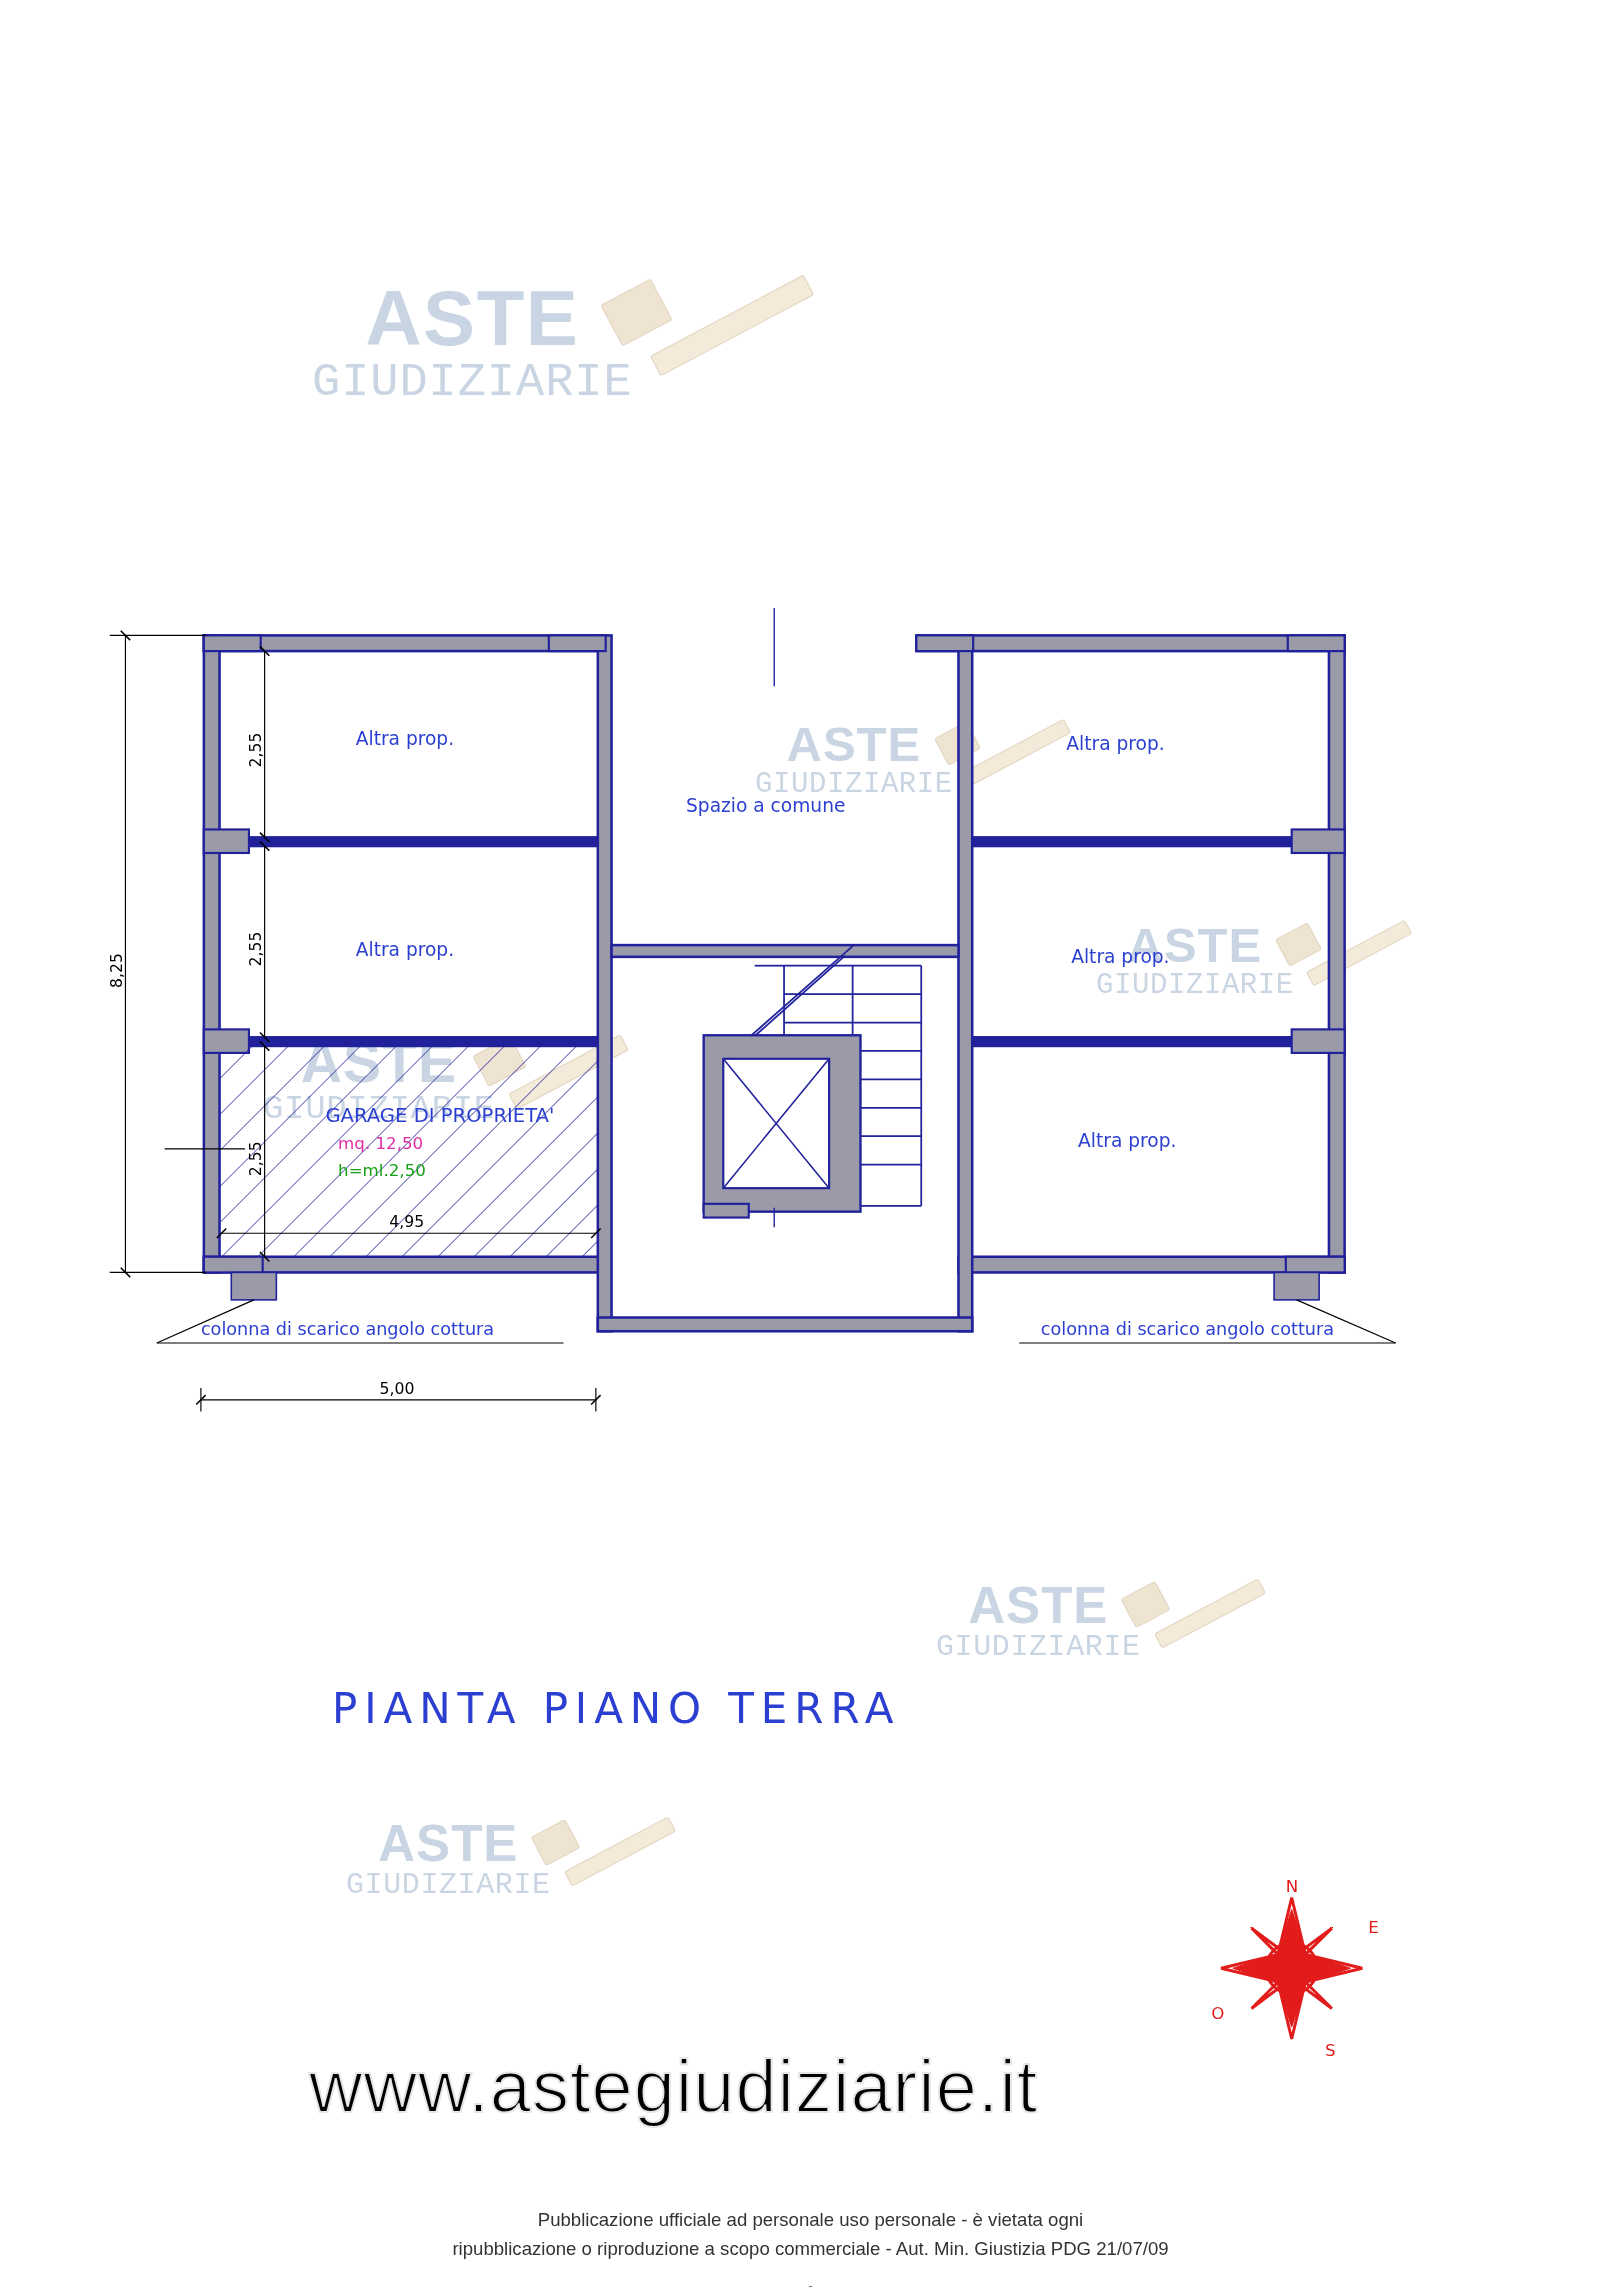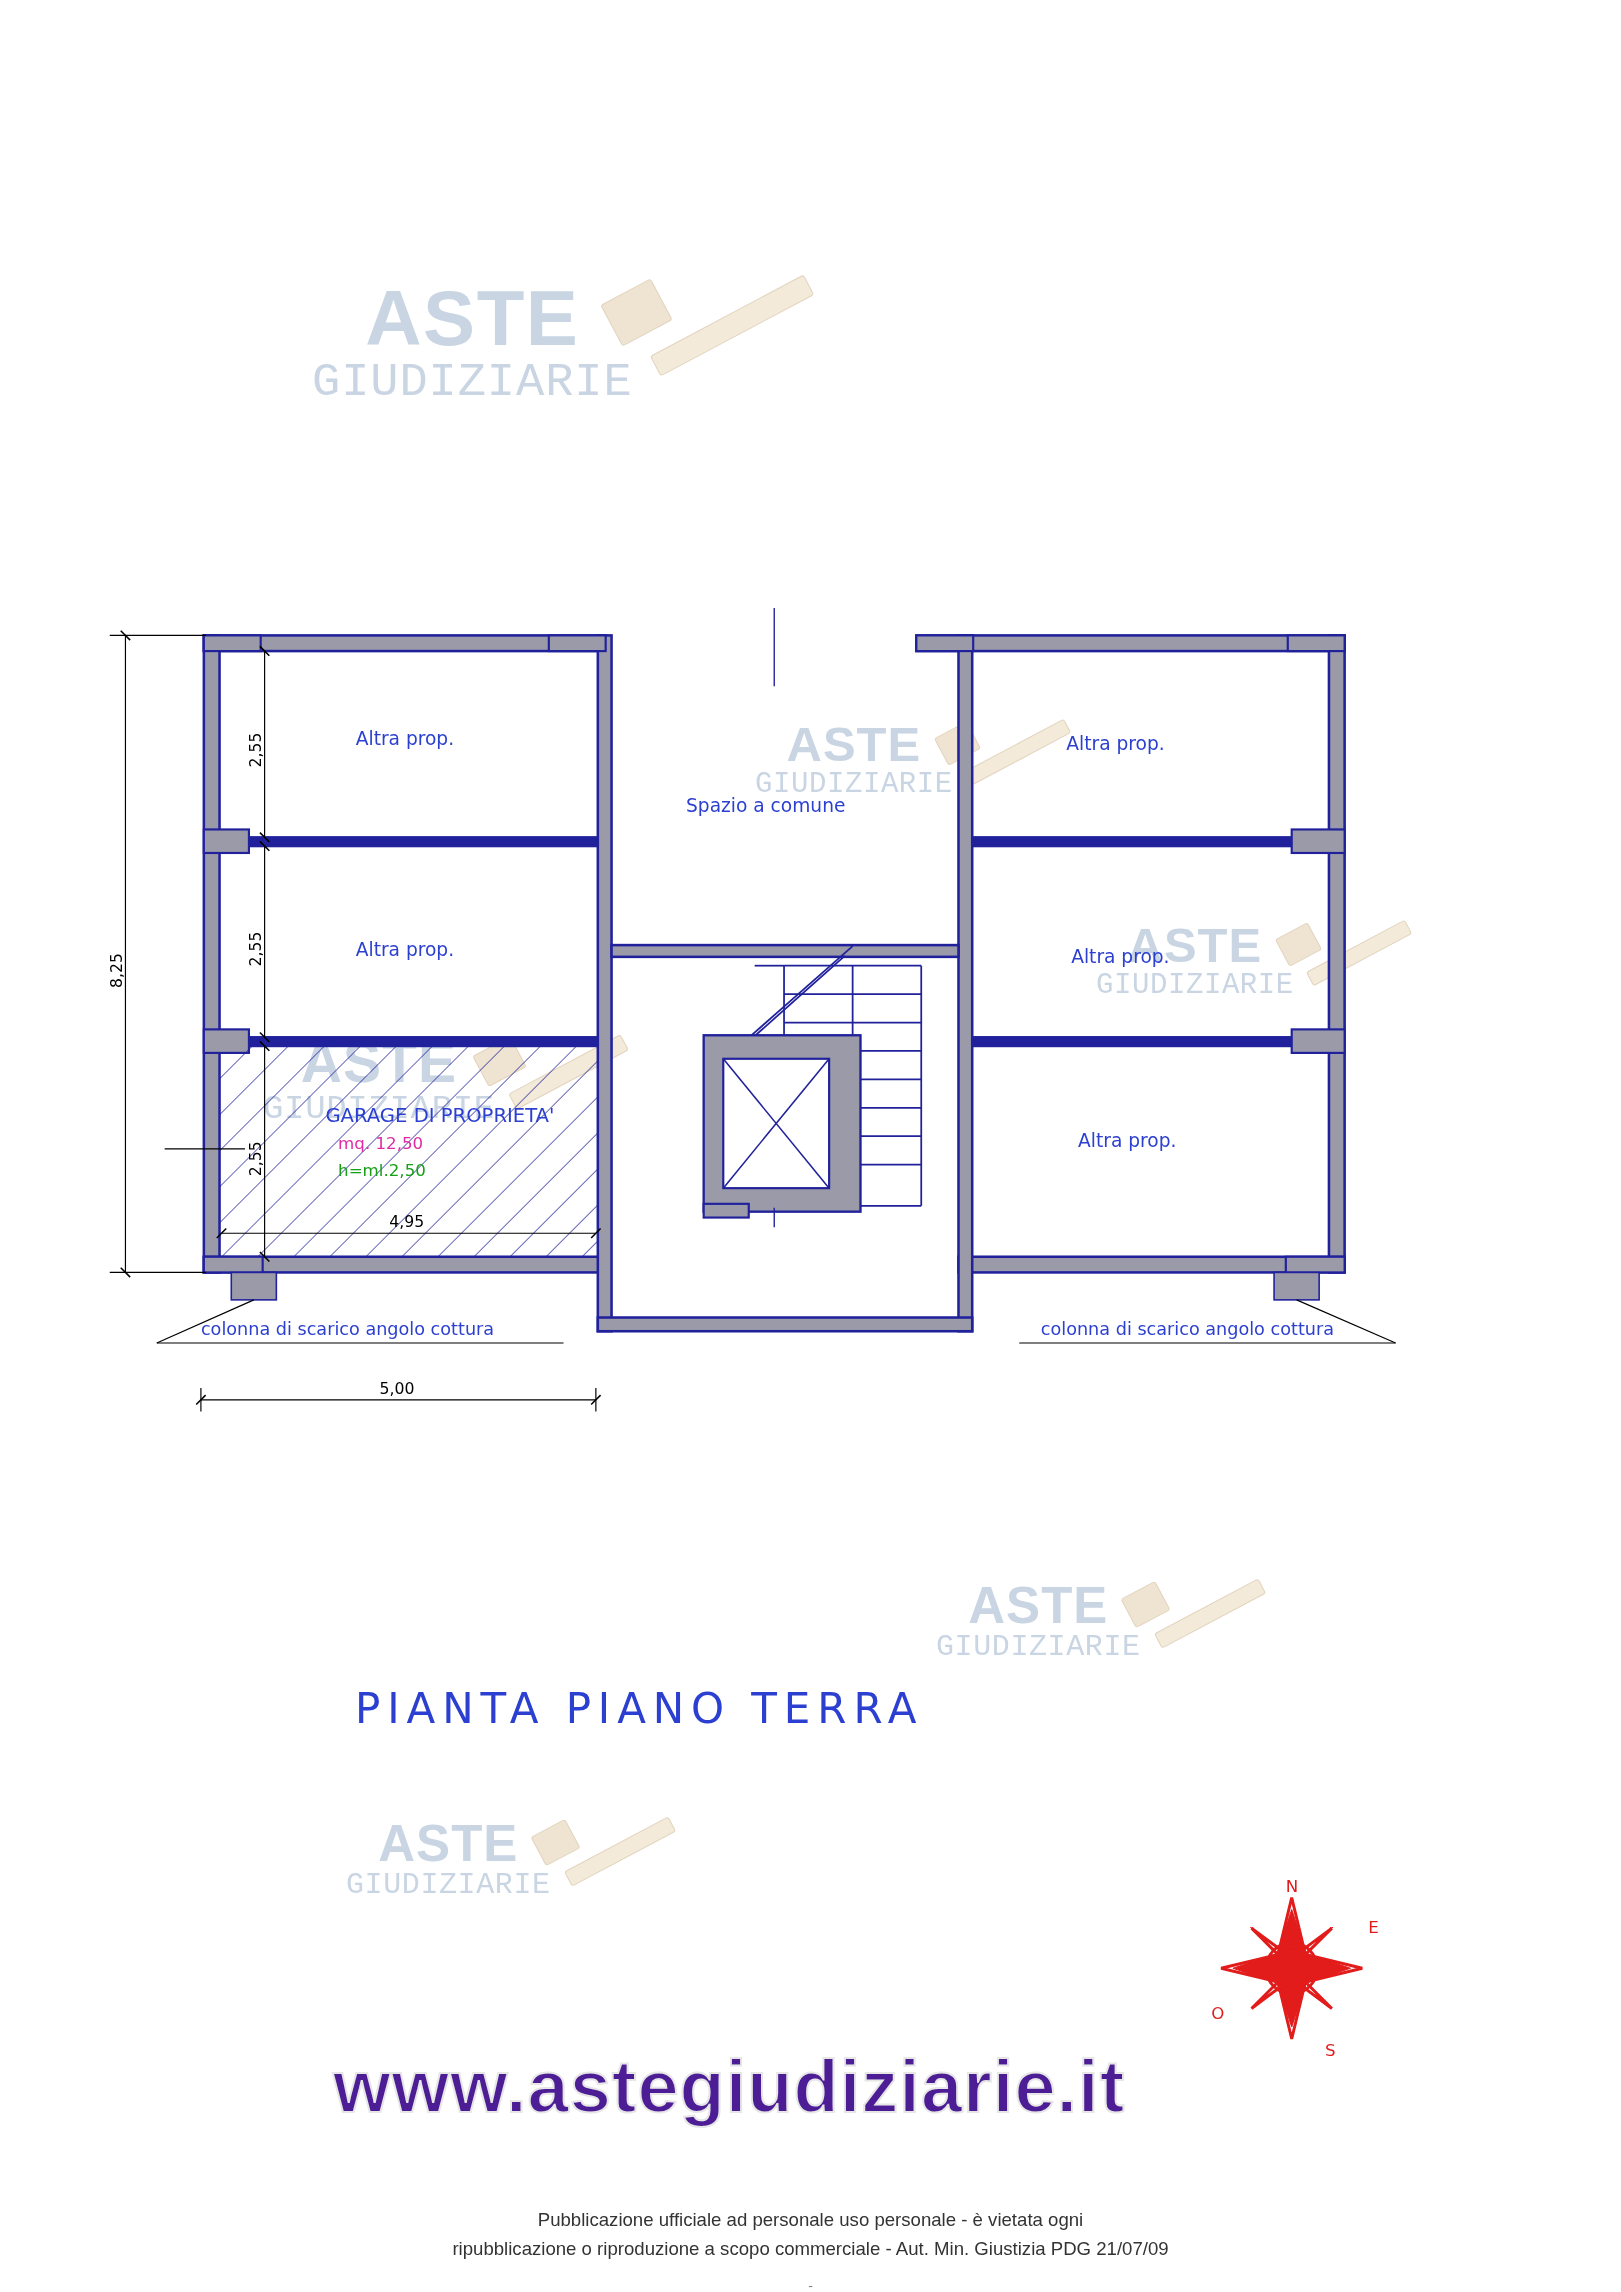--- a/index.html
+++ b/index.html
@@ -70,28 +70,27 @@
     font-size: 42px;
     letter-spacing: 6.9px;
     white-space: nowrap;
   }
 
   .url-wm {
     position: absolute;
     left: 309px;
     top: 2044px;
     font-family: "Liberation Sans", sans-serif;
-    font-weight: bold;
+    font-weight: normal;
     font-size: 74px;
     letter-spacing: 1px;
-    color: #4c1d95;
+    color: #000000;
     -webkit-text-stroke: 2px #e6e6e6;
     text-shadow: 0 0 0 #ddd;
     white-space: nowrap;
-    margin-left: 24px;
   }
 
   .footer {
     position: absolute;
     left: 0;
     top: 2205px;
     width: 1621px;
     text-align: center;
     color: #333;
     font-size: 18.6px;
@@ -327,21 +326,21 @@
 
   <div class="wm" style="left:936px; top:1580px;">
     <div class="wm-aste" style="font-size:51px;">ASTE</div>
     <div class="wm-giud" style="font-size:30px; margin-top:1px;">GIUDIZIARIE</div>
     <div class="gavel" style="left:178px; top:-3.9px; width:176px; height:71px;">
       <div class="gavel-head" style="left:11.8px; top:11.8px; width:37px; height:31px;"></div>
       <div class="gavel-handle" style="left:37px; top:29px; width:116px; height:14.7px;"></div>
     </div>
   </div>
 
-  <div class="big-title" style="left:355px; top:1684px;text-align:center;">PIANTA  PIANO  TERRA</div>
+  <div class="big-title" style="left:332px; top:1684px;text-align:center;">PIANTA  PIANO  TERRA</div>
 
   <div class="wm" style="left:346px; top:1818px;">
     <div class="wm-aste" style="font-size:51px;">ASTE</div>
     <div class="wm-giud" style="font-size:30px; margin-top:1px;">GIUDIZIARIE</div>
     <div class="gavel" style="left:178px; top:-3.9px; width:176px; height:71px;">
       <div class="gavel-head" style="left:11.8px; top:11.8px; width:37px; height:31px;"></div>
       <div class="gavel-handle" style="left:37px; top:29px; width:116px; height:14.7px;"></div>
     </div>
   </div>
 

